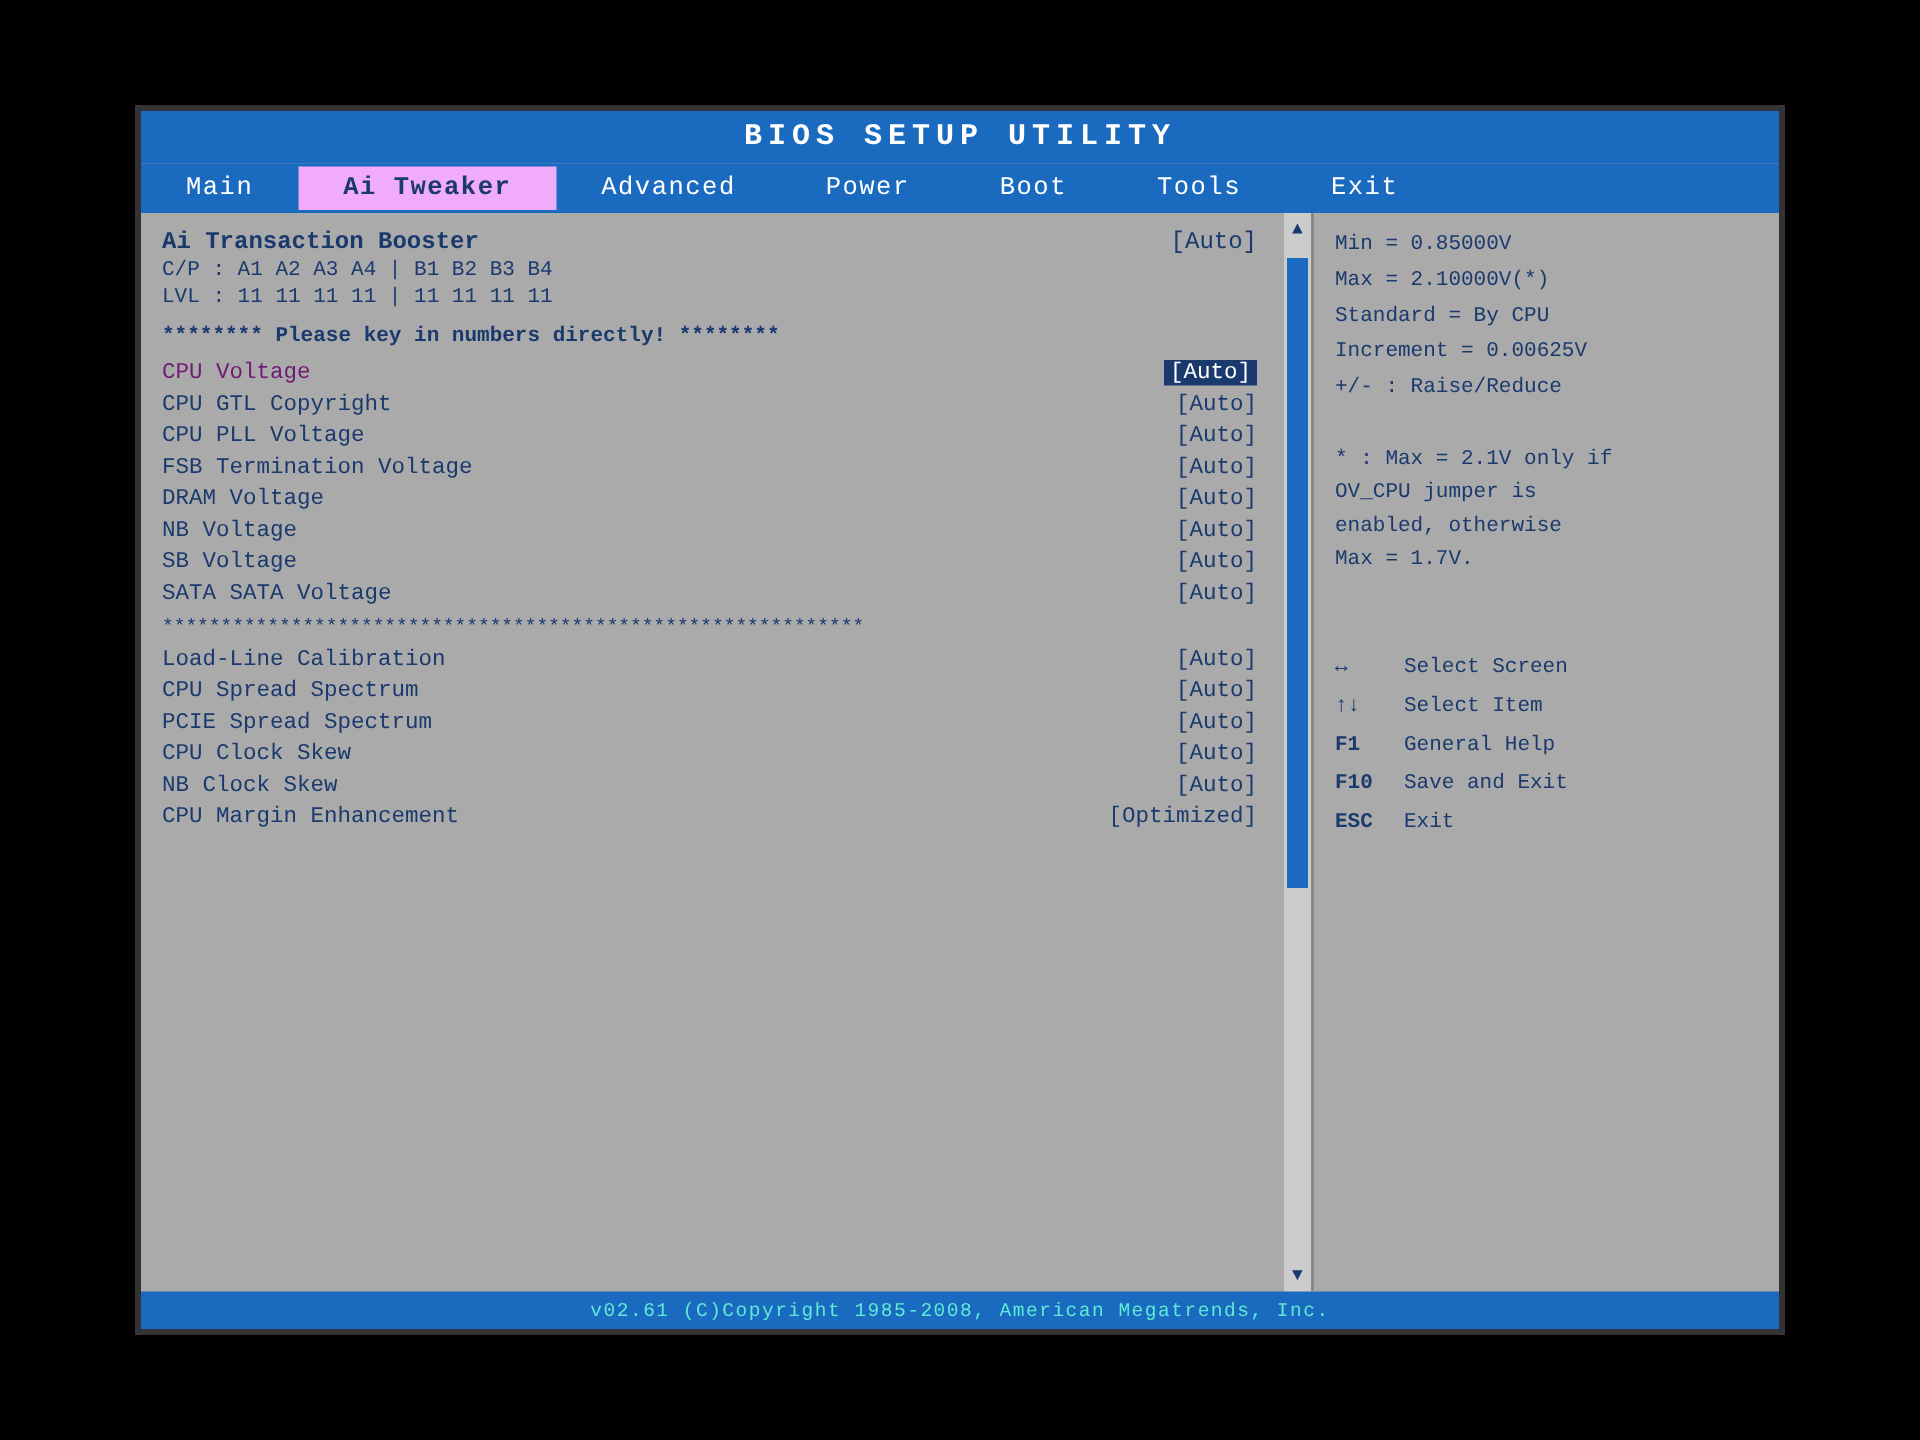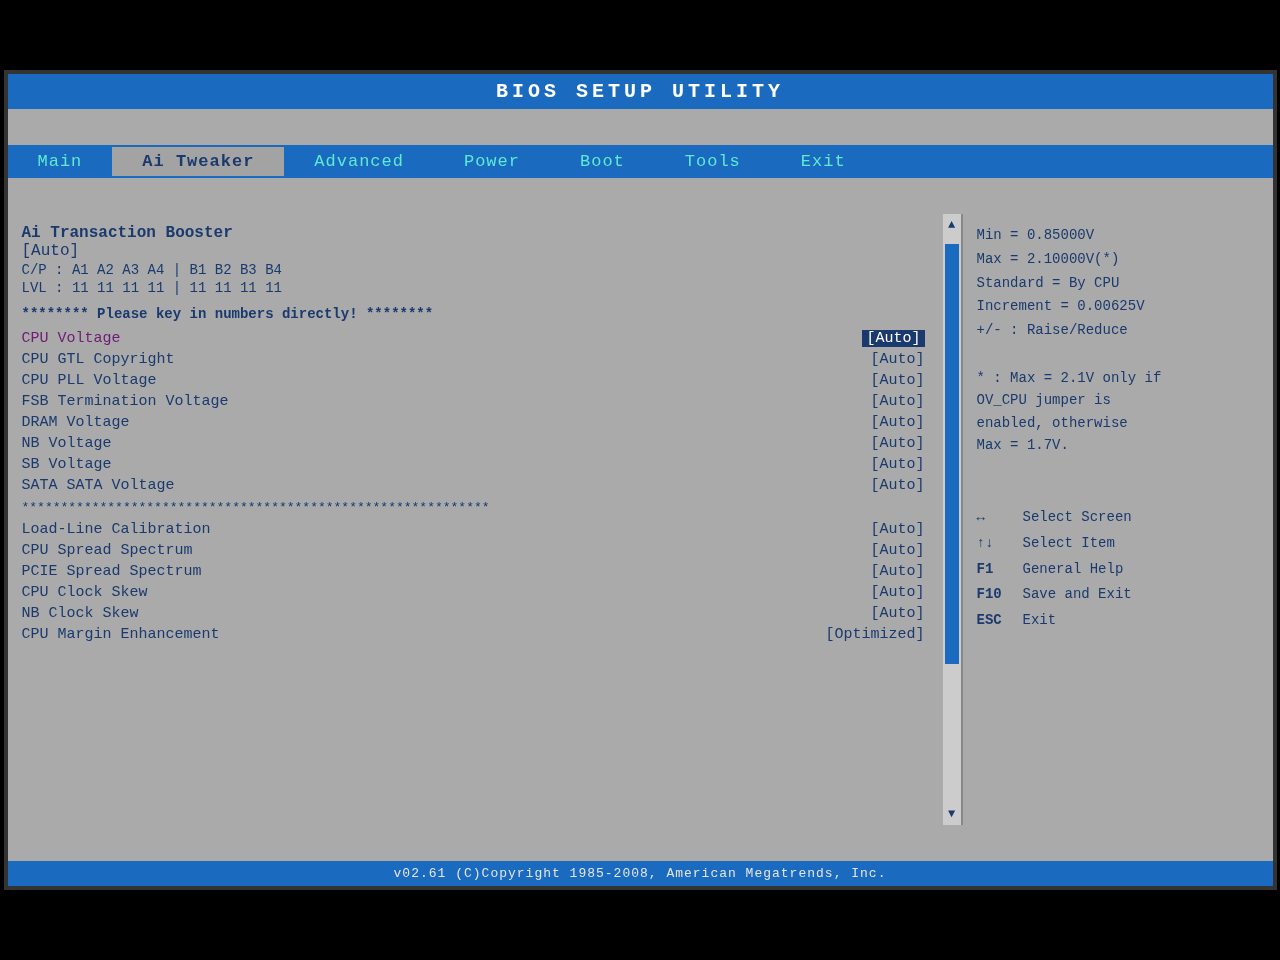--- a/index.html
+++ b/index.html
@@ -7,52 +7,51 @@
       background: #000;
       display: flex;
       justify-content: center;
       align-items: center;
       width: 1280px;
       height: 960px;
       font-family: 'Courier New', Courier, monospace;
       overflow: hidden;
     }
     .screen {
-      width: 1273px;
+      width: 1100px;
       height: 820px;
       background: #aaaaaa;
       border: 4px solid #333;
       display: flex;
       flex-direction: column;
-      gap: 36px;
     }
     .title-bar {
       background: #1a6bbf;
       color: #fff;
       text-align: center;
       font-size: 20px;
       font-weight: bold;
       padding: 6px 0;
       letter-spacing: 4px;
     }
     .nav-bar {
       background: #1a6bbf;
       display: flex;
       flex-direction: row;
       padding: 2px 0;
     }
     .nav-item {
-      color: #5eead4;
+      color: #ffffff;
       font-size: 17px;
       padding: 5px 30px;
       cursor: pointer;
       letter-spacing: 1px;
     }
     .nav-item.active {
-      background: #a3a3a3;
+      background: #f0abfc;
       color: #1a3a6e;
       font-weight: bold;
     }
     .main-area {
       display: flex;
       flex-direction: row;
       flex: 1;
       background: #aaaaaa;
     }
     .left-panel {
@@ -98,21 +97,21 @@
     .scrollbar-arrow-down {
       color: #1a3a6e;
       font-size: 12px;
       cursor: pointer;
       user-select: none;
       position: absolute;
       bottom: 4px;
     }
     .bios-title-row {
       display: flex;
-      flex-direction: column;
+      flex-direction: row;
       justify-content: space-between;
       margin-bottom: 2px;
     }
     .bios-label {
       color: #1a3a6e;
       font-size: 16px;
       font-weight: bold;
     }
     .bios-value {
       color: #1a3a6e;
@@ -172,21 +171,21 @@
     .right-info .key-sym {
       min-width: 36px;
       color: #1a3a6e;
       font-weight: bold;
     }
     .right-info .key-desc {
       color: #1a3a6e;
     }
     .footer {
       background: #1a6bbf;
-      color: #e5e5e5;
+      color: #5eead4;
       text-align: center;
       font-size: 13px;
       padding: 5px 0;
       letter-spacing: 1px;
     }
   </style>
 </head>
 <body>
 
 <div class="screen">

